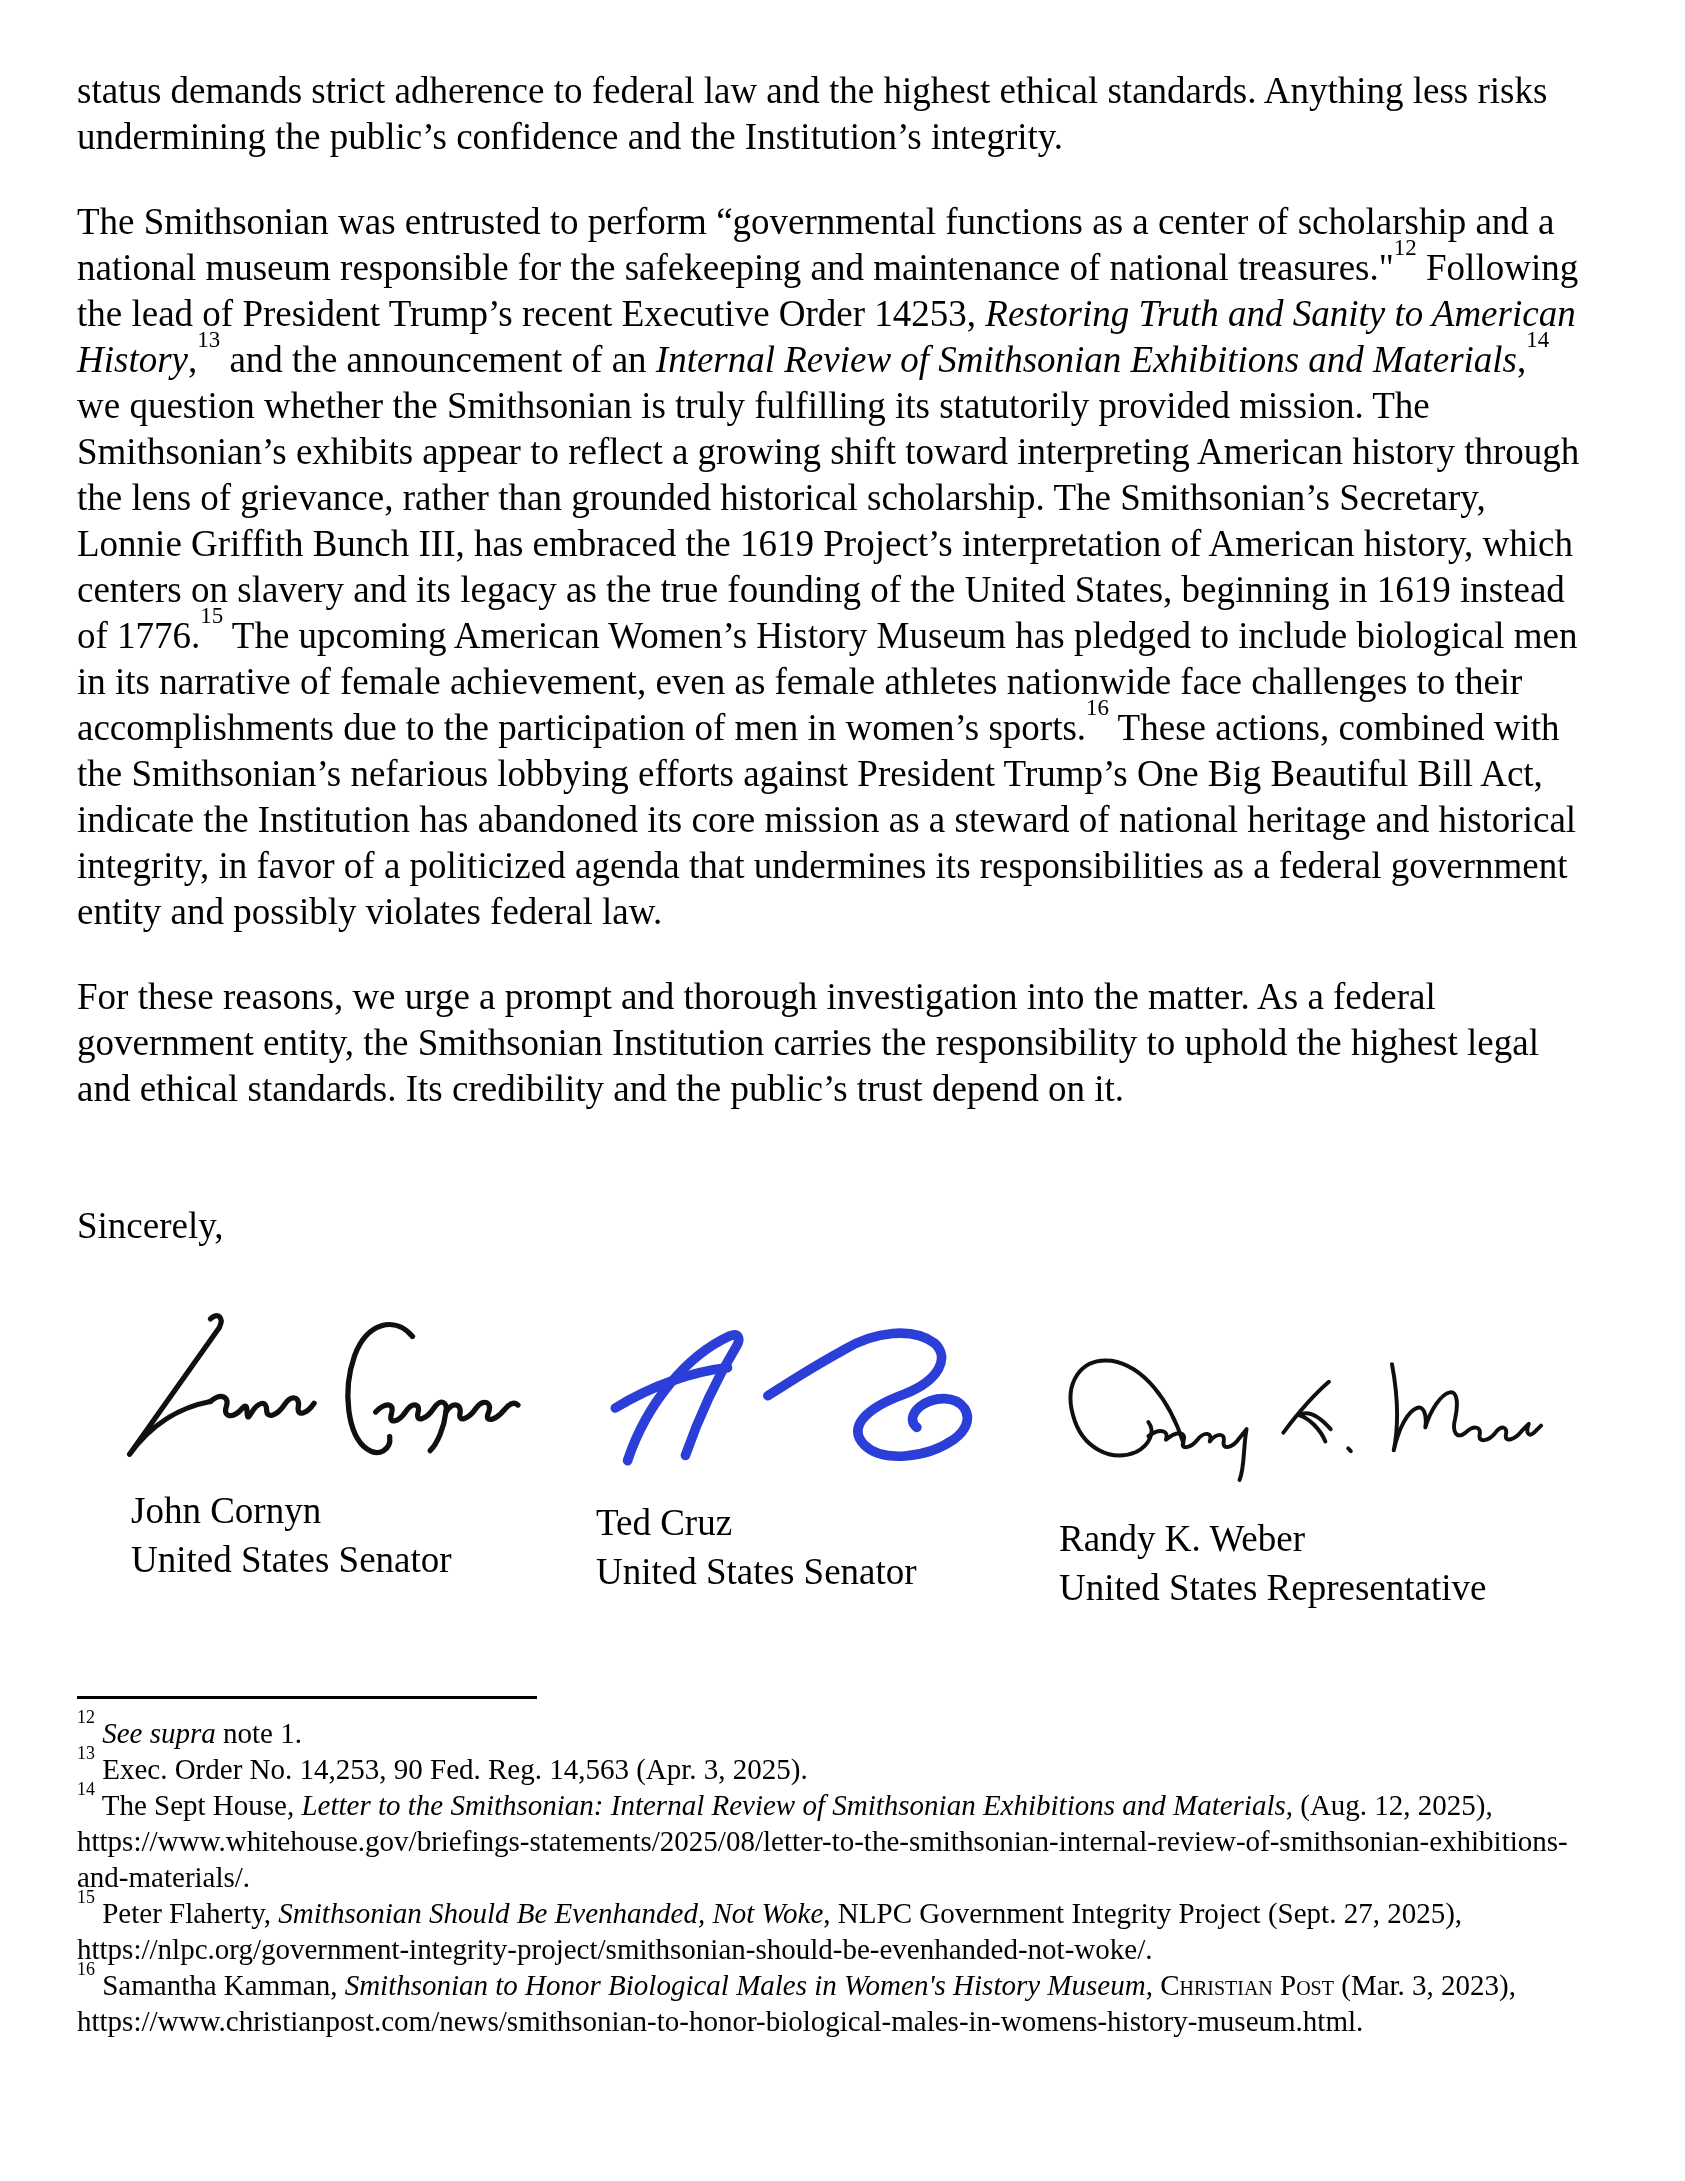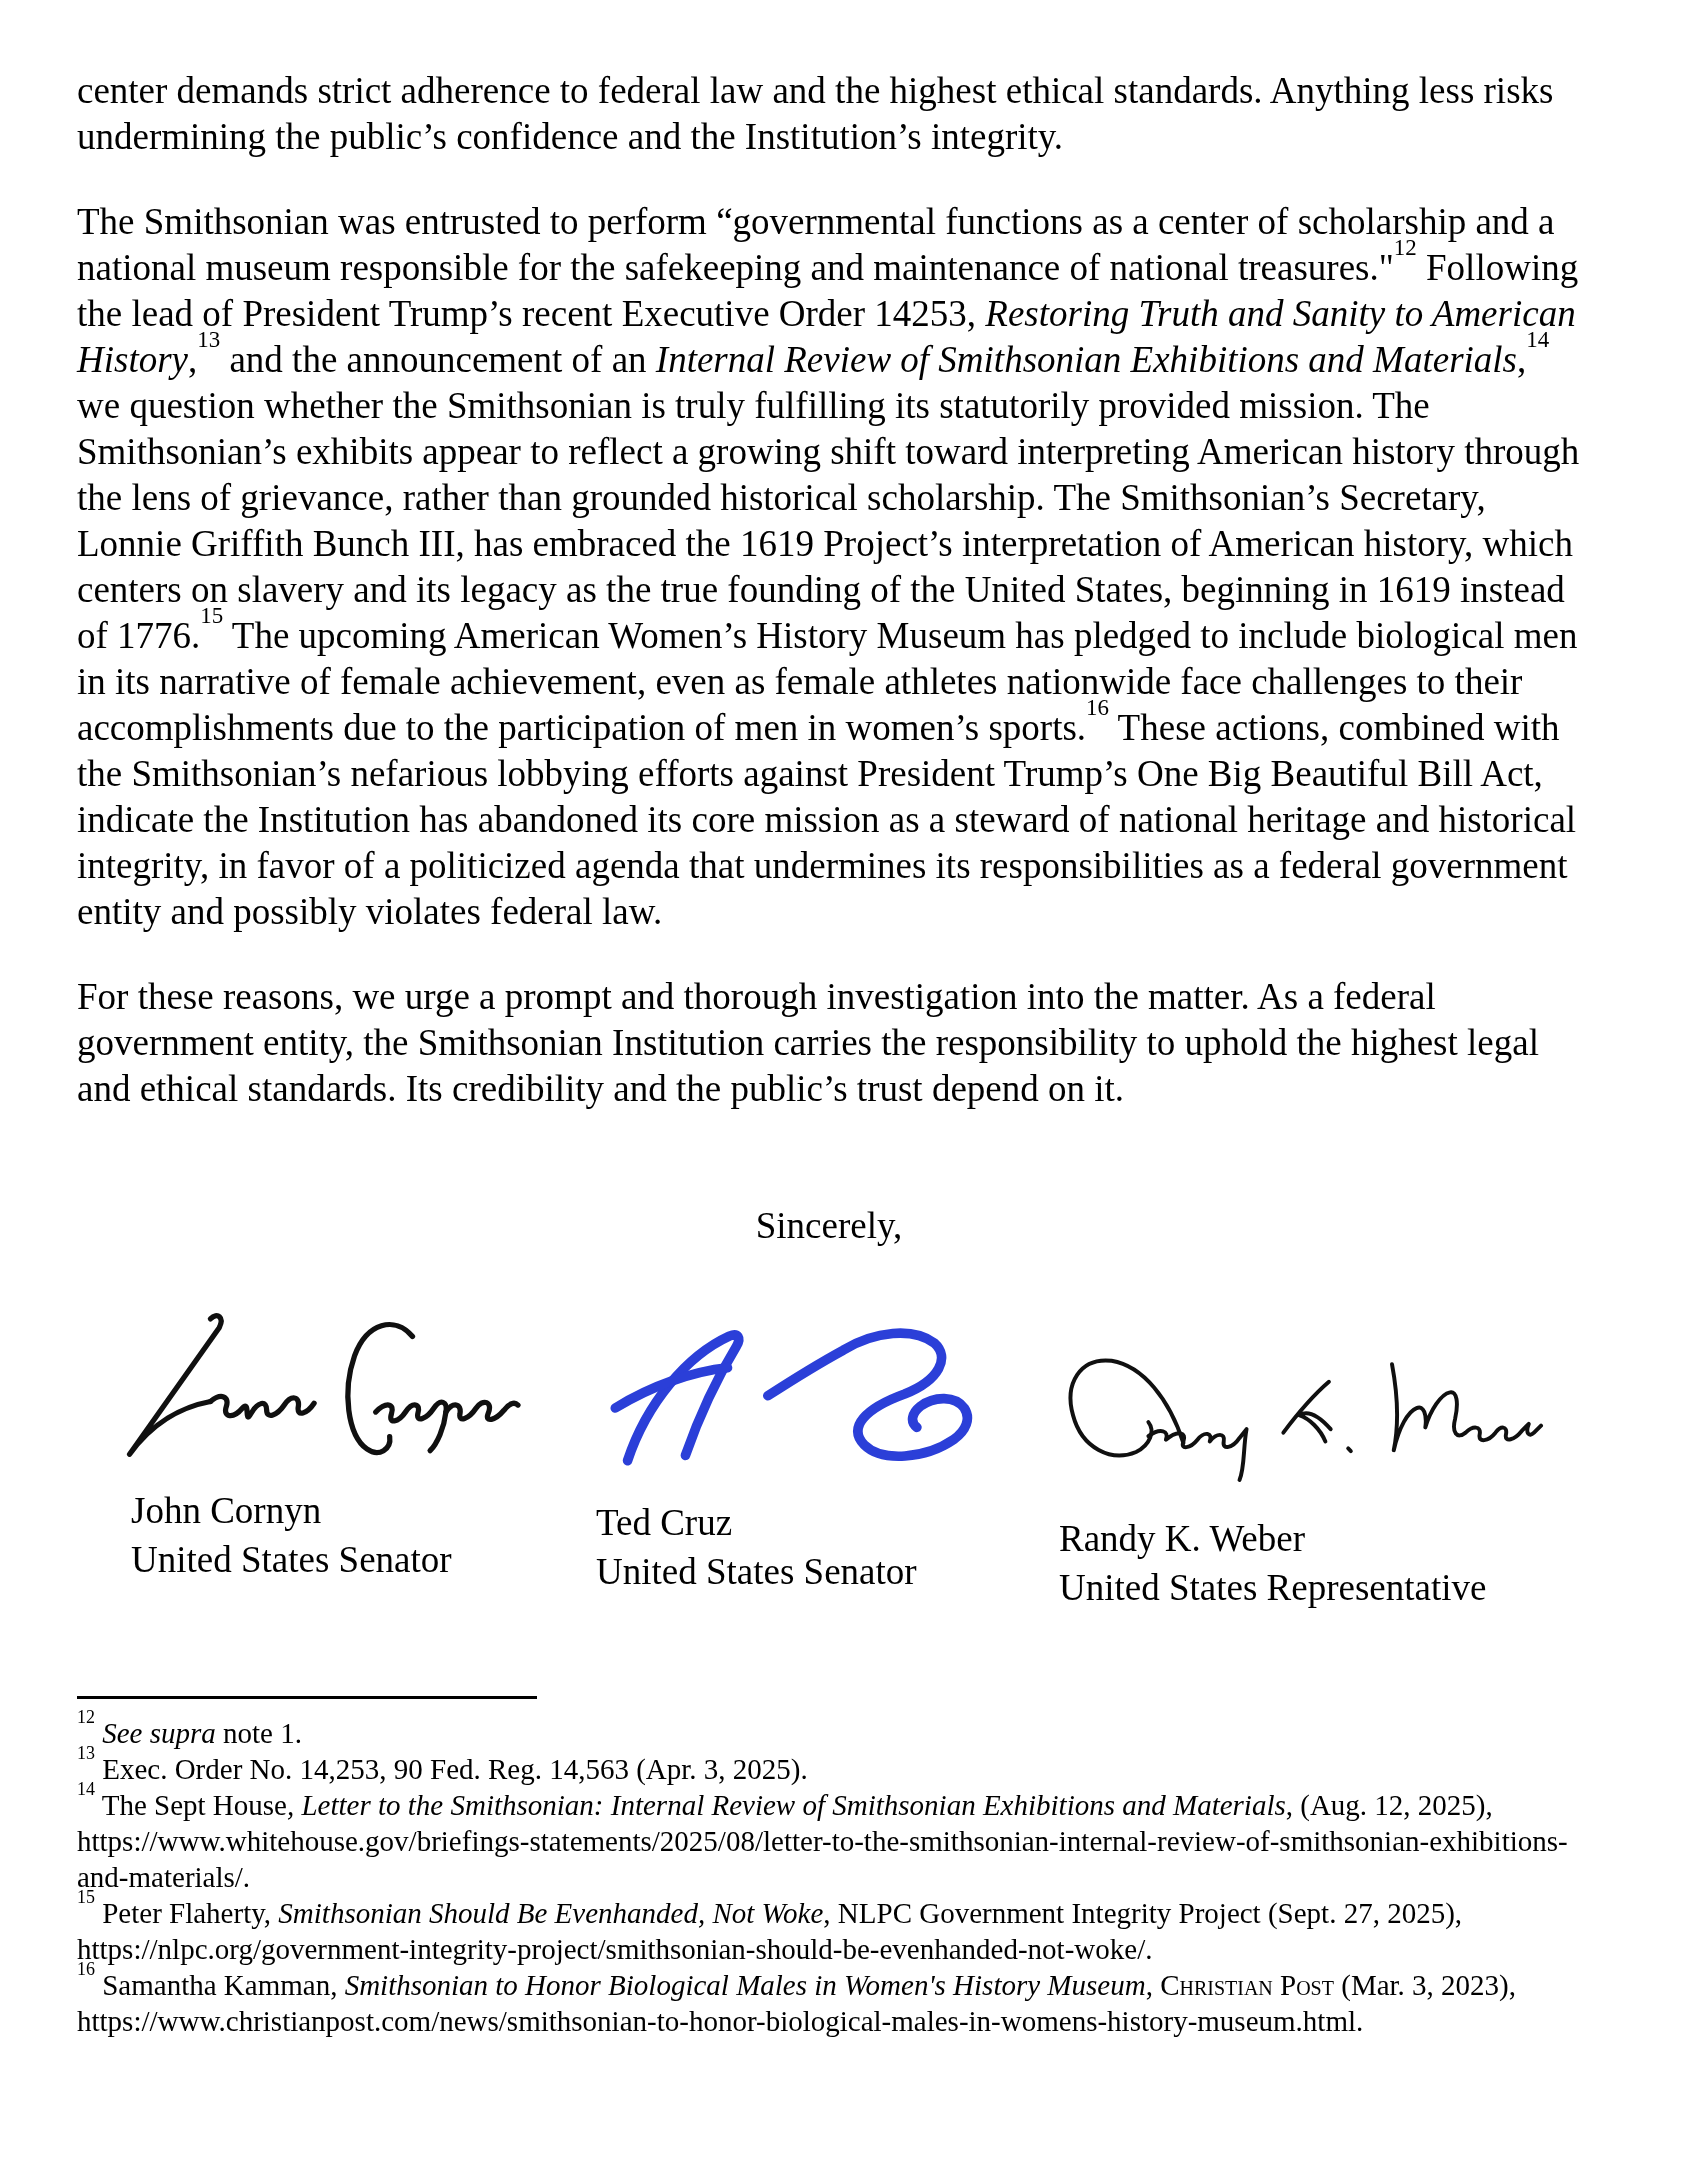--- a/index.html
+++ b/index.html
@@ -29,21 +29,21 @@
     position: relative;
     top: -0.5em;
     text-align: center;
   }
   .it { font-style: italic; }
   .sc { font-variant: small-caps; }
   .closing {
     font-size: 37px;
     line-height: 46px;
     margin: 91px 0 0 0;
-    text-align: center;
+    text-align: left;
   }
   .sig-row {
     display: flex;
     margin-top: 61px;
   }
   .sig-col { box-sizing: border-box; padding-left: 54px; }
   .sig-col-1 { width: 465px; }
   .sig-col-2 { width: 463px; }
   .sig-col-3 { flex: 1; }
   .sig-art { height: 176px; }
@@ -69,21 +69,21 @@
     margin: 0;
     text-align: left;
   }
 </style>
 </head>
 <body>
 
 <div class="page">
 
   <div class="body-text">
-    <p><span>center demands strict adherence to federal law and the highest ethical standards. Anything less risks undermining the public’s confidence and the Institution’s integrity.</span></p>
+    <p><span>status demands strict adherence to federal law and the highest ethical standards. Anything less risks undermining the public’s confidence and the Institution’s integrity.</span></p>
     <p><span>The Smithsonian was entrusted to perform “governmental functions as a center of scholarship and a national museum responsible for the safekeeping and maintenance of national treasures."</span><sup>12</sup><span> Following the lead of President Trump’s recent Executive Order 14253, </span><span class="it">Restoring Truth and Sanity to American History</span><span>,</span><sup>13</sup><span> and the announcement of an </span><span class="it">Internal Review of Smithsonian Exhibitions and Materials</span><span>,</span><sup>14</sup><span> we question whether the Smithsonian is truly fulfilling its statutorily provided mission. The Smithsonian’s exhibits appear to reflect a growing shift toward interpreting American history through the lens of grievance, rather than grounded historical scholarship. The Smithsonian’s Secretary, Lonnie Griffith Bunch III, has embraced the 1619 Project’s interpretation of American history, which centers on slavery and its legacy as the true founding of the United States, beginning in 1619 instead of 1776.</span><sup>15</sup><span> The upcoming American Women’s History Museum has pledged to include biological men in its narrative of female achievement, even as female athletes nationwide face challenges to their accomplishments due to the participation of men in women’s sports.</span><sup>16</sup><span> These actions, combined with the Smithsonian’s nefarious lobbying efforts against President Trump’s One Big Beautiful Bill Act, indicate the Institution has abandoned its core mission as a steward of national heritage and historical integrity, in favor of a politicized agenda that undermines its responsibilities as a federal government entity and possibly violates federal law.</span></p>
     <p><span>For these reasons, we urge a prompt and thorough investigation into the matter. As a federal government entity, the Smithsonian Institution carries the responsibility to uphold the highest legal and ethical standards. Its credibility and the public’s trust depend on it.</span></p>
   </div>
 
   <p class="closing">Sincerely,</p>
 
   <div class="sig-row">
 
     <div class="sig-col sig-col-1">
       <div class="sig-art sig-1">

